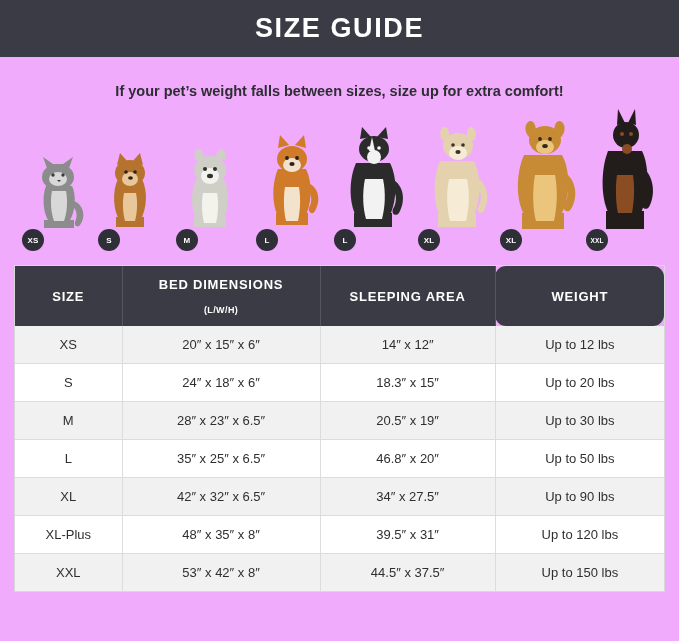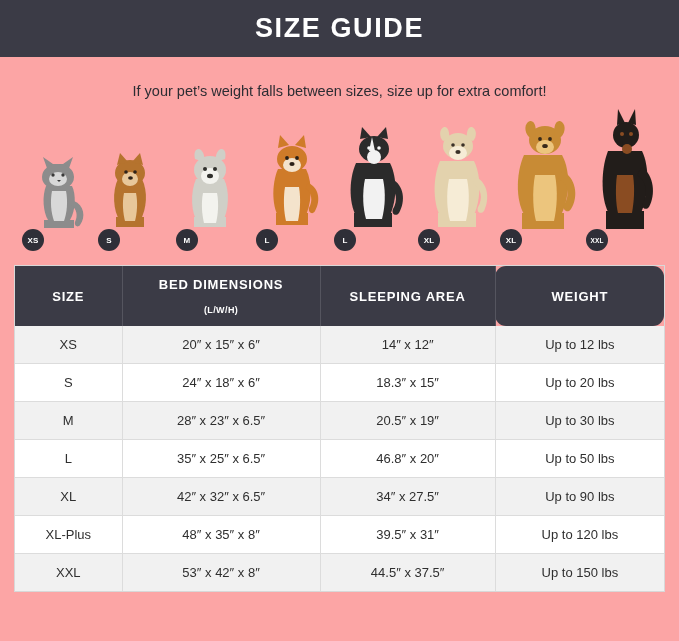--- a/index.html
+++ b/index.html
@@ -11,42 +11,42 @@
     height: 641px;
     background: #ffffff;
     font-family: "Liberation Sans", sans-serif;
     color: #333333;
     overflow: hidden;
   }
   .page {
     position: relative;
     width: 679px;
     height: 641px;
-    background: #fca5a5;
+    background: #f0abfc;
   }
   
   .header-bar {
     background: #3b3b46;
     height: 57px;
     display: flex;
     align-items: center;
     justify-content: center;
   }
   .header-title {
     color: #ffffff;
     font-size: 27px;
     font-weight: bold;
     letter-spacing: 1.6px;
   }
   .subtitle {
     text-align: center;
     font-size: 14.5px;
     color: #2d2d33;
     margin-top: 26px;
-    font-weight: normal;
+    font-weight: bold;
   }
   
   .pets-row {
     position: relative;
     height: 130px;
     margin-top: 22px;
   }
   .pet {
     position: absolute;
     bottom: 0;

